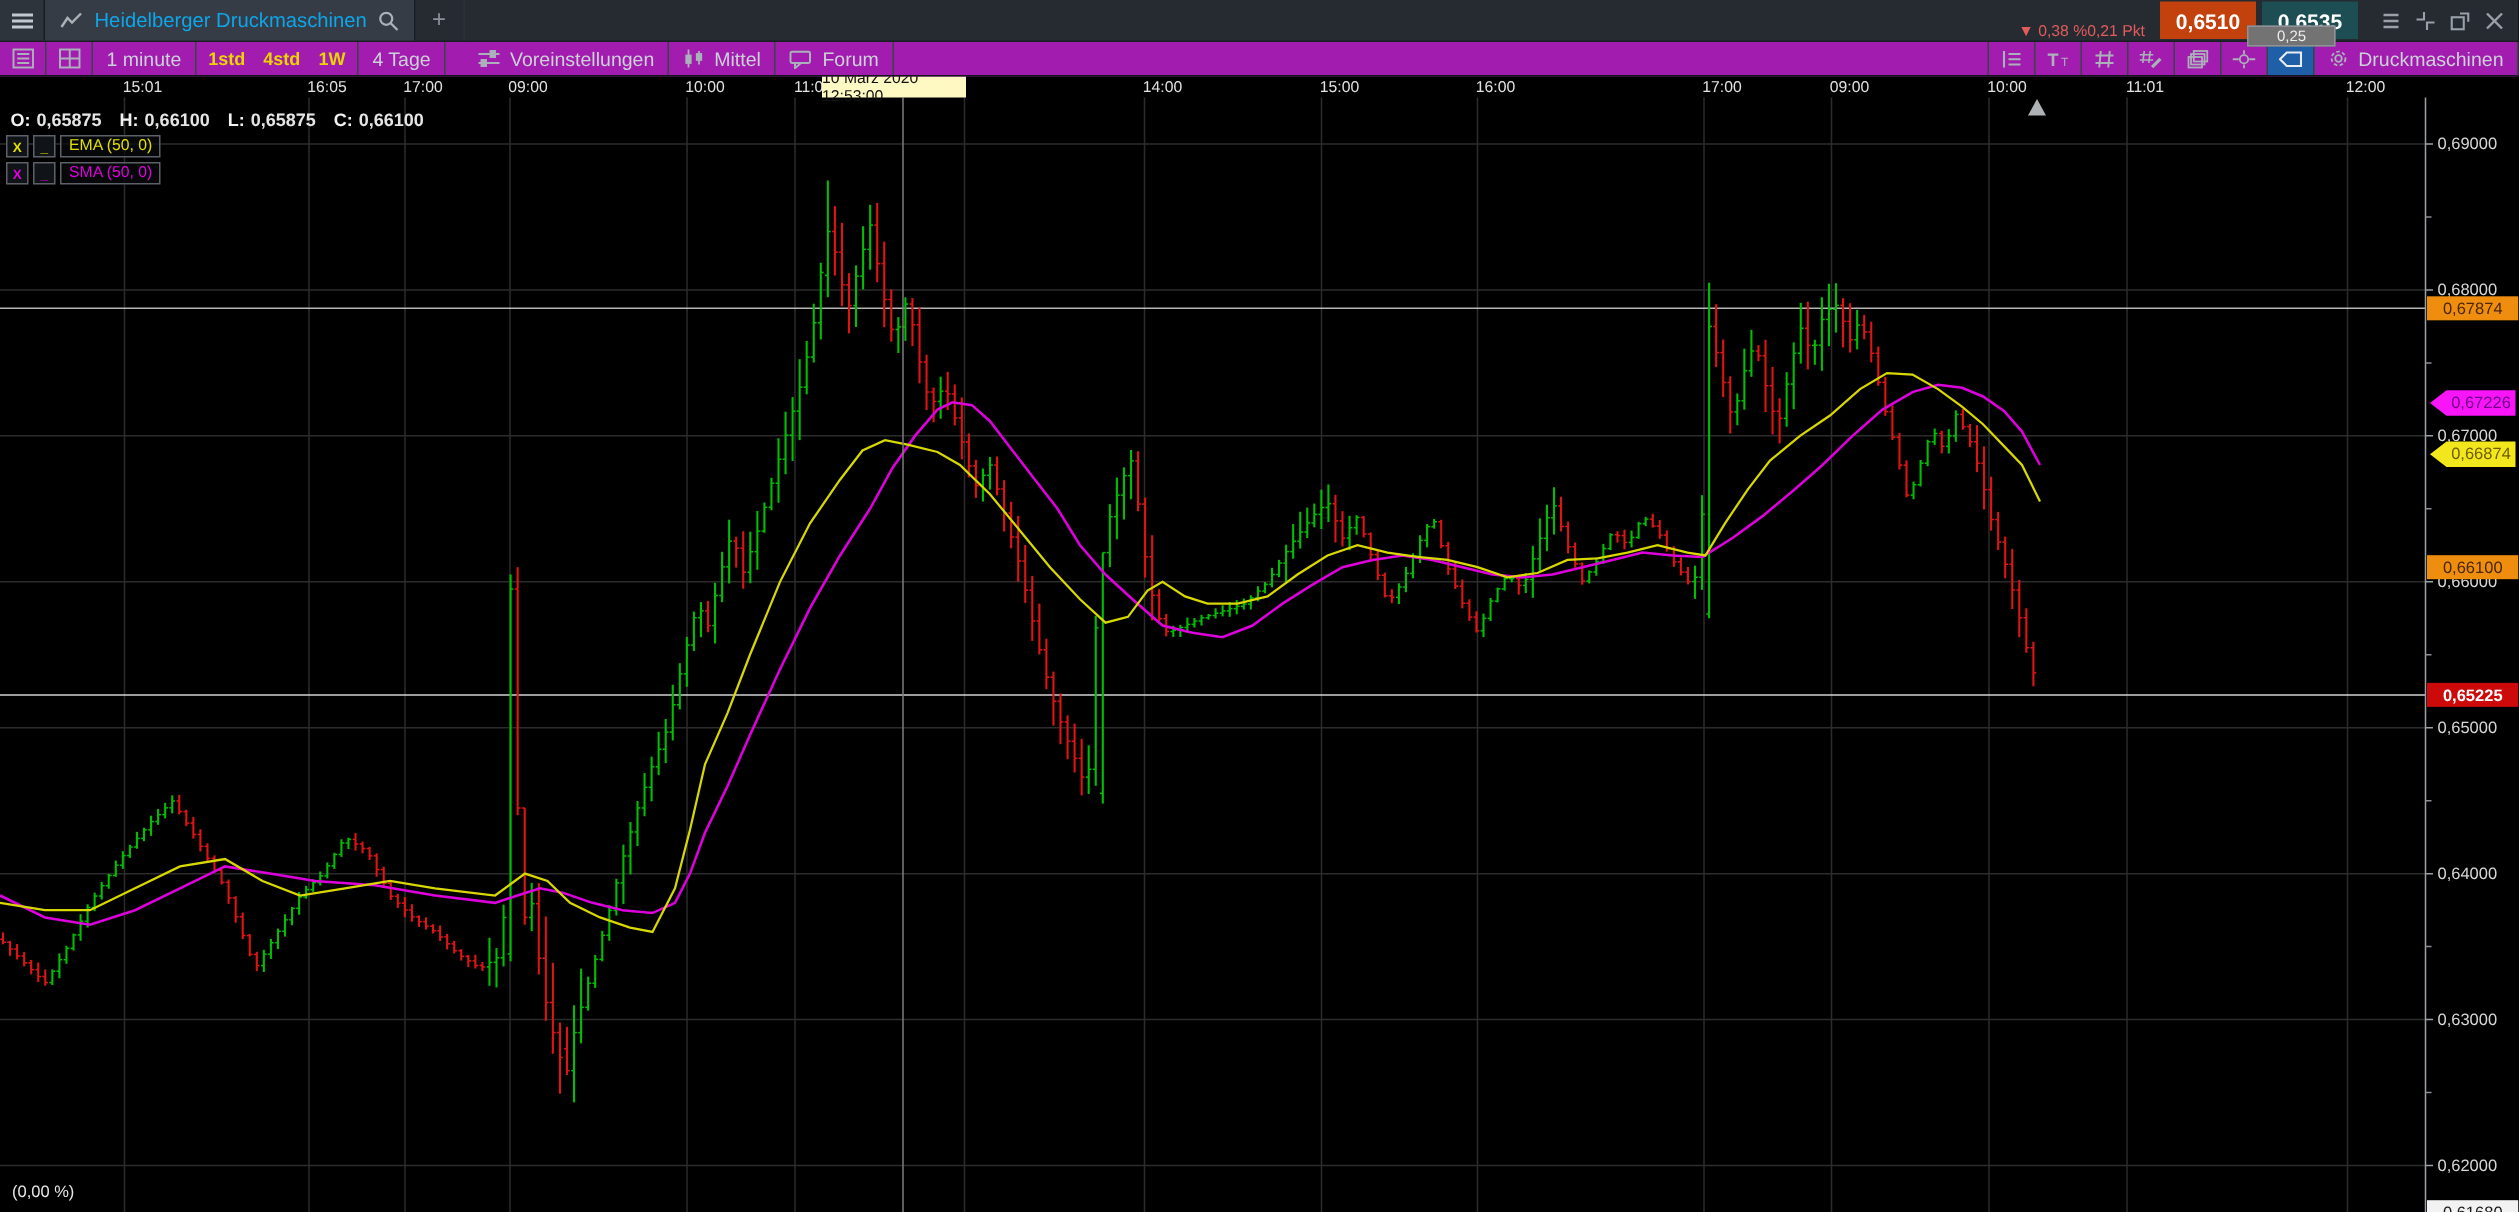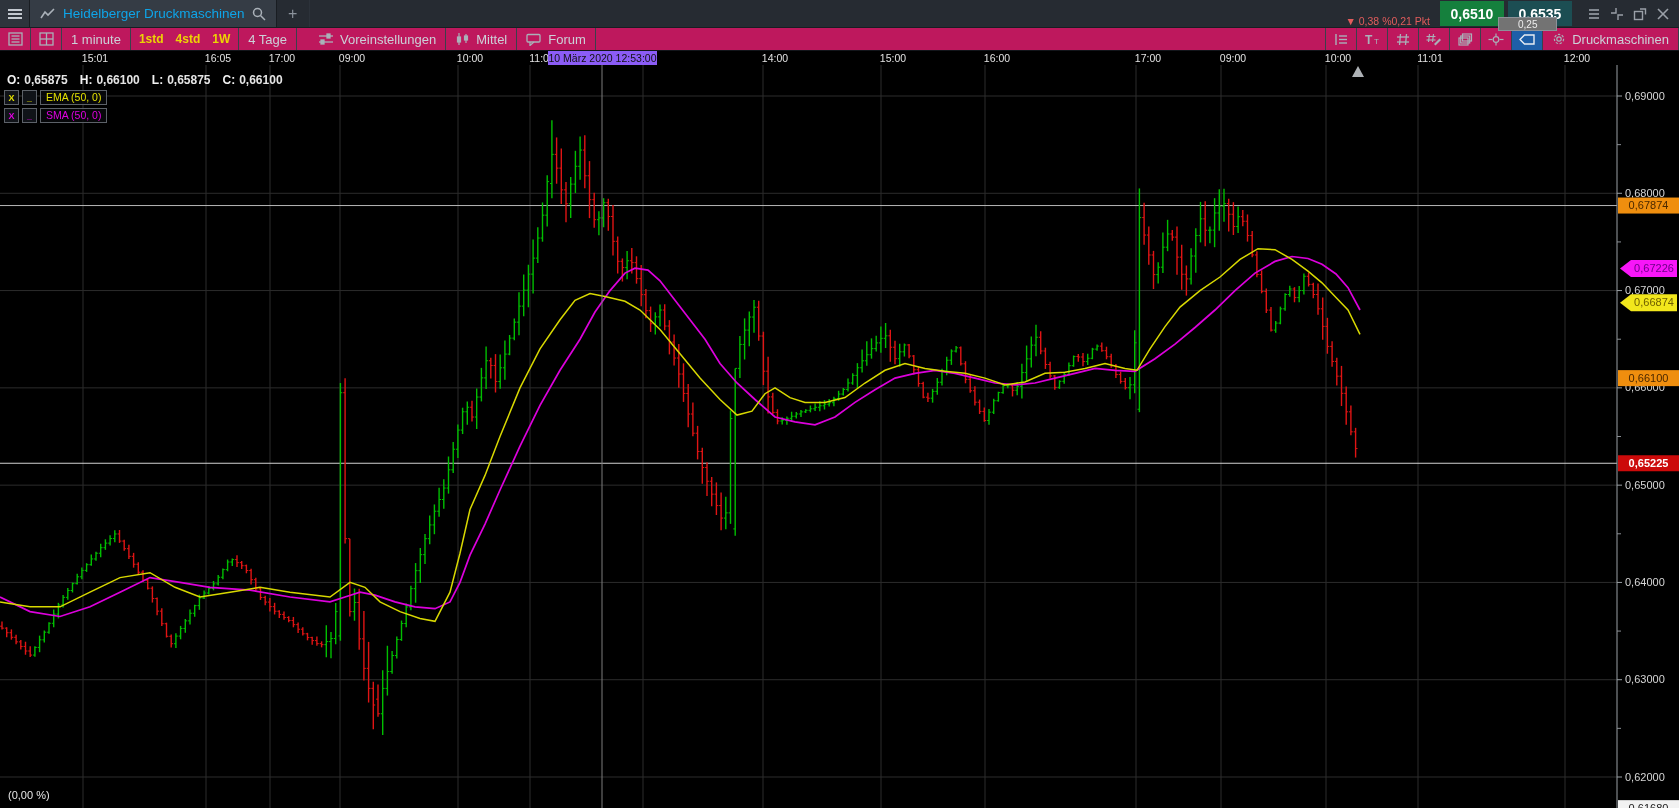--- a/index.html
+++ b/index.html
@@ -22,31 +22,31 @@
   .change{display:flex;flex-direction:row;justify-content:center;align-items:flex-end;
         padding-right:8px;font-size:10.5px;line-height:12px;color:#e25c5c;}
   .quote-box{width:64px;margin:1px 2px;display:flex;align-items:center;justify-content:center;
         color:#fff;font-weight:bold;font-size:14px;cursor:pointer;}
   .spread-tag{position:absolute;left:1498px;top:17px;height:12px;padding:0 19px;
         background:#737373;border:1px solid #8d9299;color:#eee;font-size:10px;
         display:flex;align-items:center;z-index:7;}
   .winicons{display:flex;align-items:center;gap:7px;padding:0 8px 0 12px;}
   .winicon{width:16px;height:16px;display:flex;align-items:center;justify-content:center;cursor:pointer;}
   
-  .row2{position:absolute;top:28px;left:0;width:1679px;height:22px;background:#be185d;
+  .row2{position:absolute;top:28px;left:0;width:1679px;height:22px;background:#a21caf;
         display:flex;align-items:stretch;z-index:5;border-bottom:1px solid #12151a;}
   .tbtn{display:flex;align-items:center;gap:6px;padding:0 9px;border-right:1px solid #3a414b;
         color:#ccd1d8;font-size:13px;cursor:pointer;white-space:nowrap;}
   .ticon{width:30px;padding:0;justify-content:center;}
   .tf{color:#ecd404;font-weight:bold;font-size:12px;padding:0 6px;cursor:pointer;}
   .tfgroup{display:flex;align-items:center;border-right:1px solid #3a414b;padding:0 2px;}
   .active-blue{background:#1e5fa8;}
   
   #chart{position:absolute;top:0;left:0;z-index:1;}
-  .tooltip{position:absolute;left:548px;top:50px;width:109px;height:15px;background:#8b5cf6;
+  .tooltip{position:absolute;left:548px;top:50px;width:96px;height:15px;background:#fef9c3;
         color:#111;font-size:10.5px;display:flex;align-items:center;justify-content:center;z-index:4;}
   .ohlc{position:absolute;left:7px;top:73px;display:flex;align-items:center;z-index:3;
         font-size:12px;font-weight:bold;}
   .ohlc .ol{color:#f2f2f2;margin-left:12px;}
   .ohlc .ol:first-child{margin-left:0;}
   .ohlc .ov{color:#e5e5e5;margin-left:4px;}
   .indrow{position:absolute;left:4px;display:flex;align-items:center;gap:3px;z-index:3;}
   .ind-x,.ind-dash{width:13px;height:13px;border:1px solid #5c6168;background:#101318;
         font-size:9px;font-weight:bold;display:flex;align-items:center;justify-content:center;cursor:pointer;}
   .ind-label{border:1px solid #5c6168;background:rgba(8,9,12,.75);padding:0 5px;height:13px;
@@ -1054,21 +1054,21 @@
     </svg>
   </div>
   <div class="newtab">
       <span>+</span>
     </div>
   <div class="spacer"></div>
   <div class="change">
     <div>▼ 0,38 %</div>
     <div>0,21 Pkt</div>
   </div>
-  <div class="quote-box" style="background:#15803d;">0,6510</div>
+  <div class="quote-box" style="background:#c2410c;">0,6510</div>
   <div class="quote-box" style="background:#1c4e53;">0,6535</div>
   <div class="winicons">
     <div class="winicon">
       <svg width="14" height="12">
           <g stroke="#9aa0a8" stroke-width="1.6">
             <line x1="2" y1="2" x2="12" y2="2"></line>
             <line x1="2" y1="6" x2="12" y2="6"></line>
             <line x1="2" y1="10" x2="12" y2="10"></line>
           </g>
         </svg>

